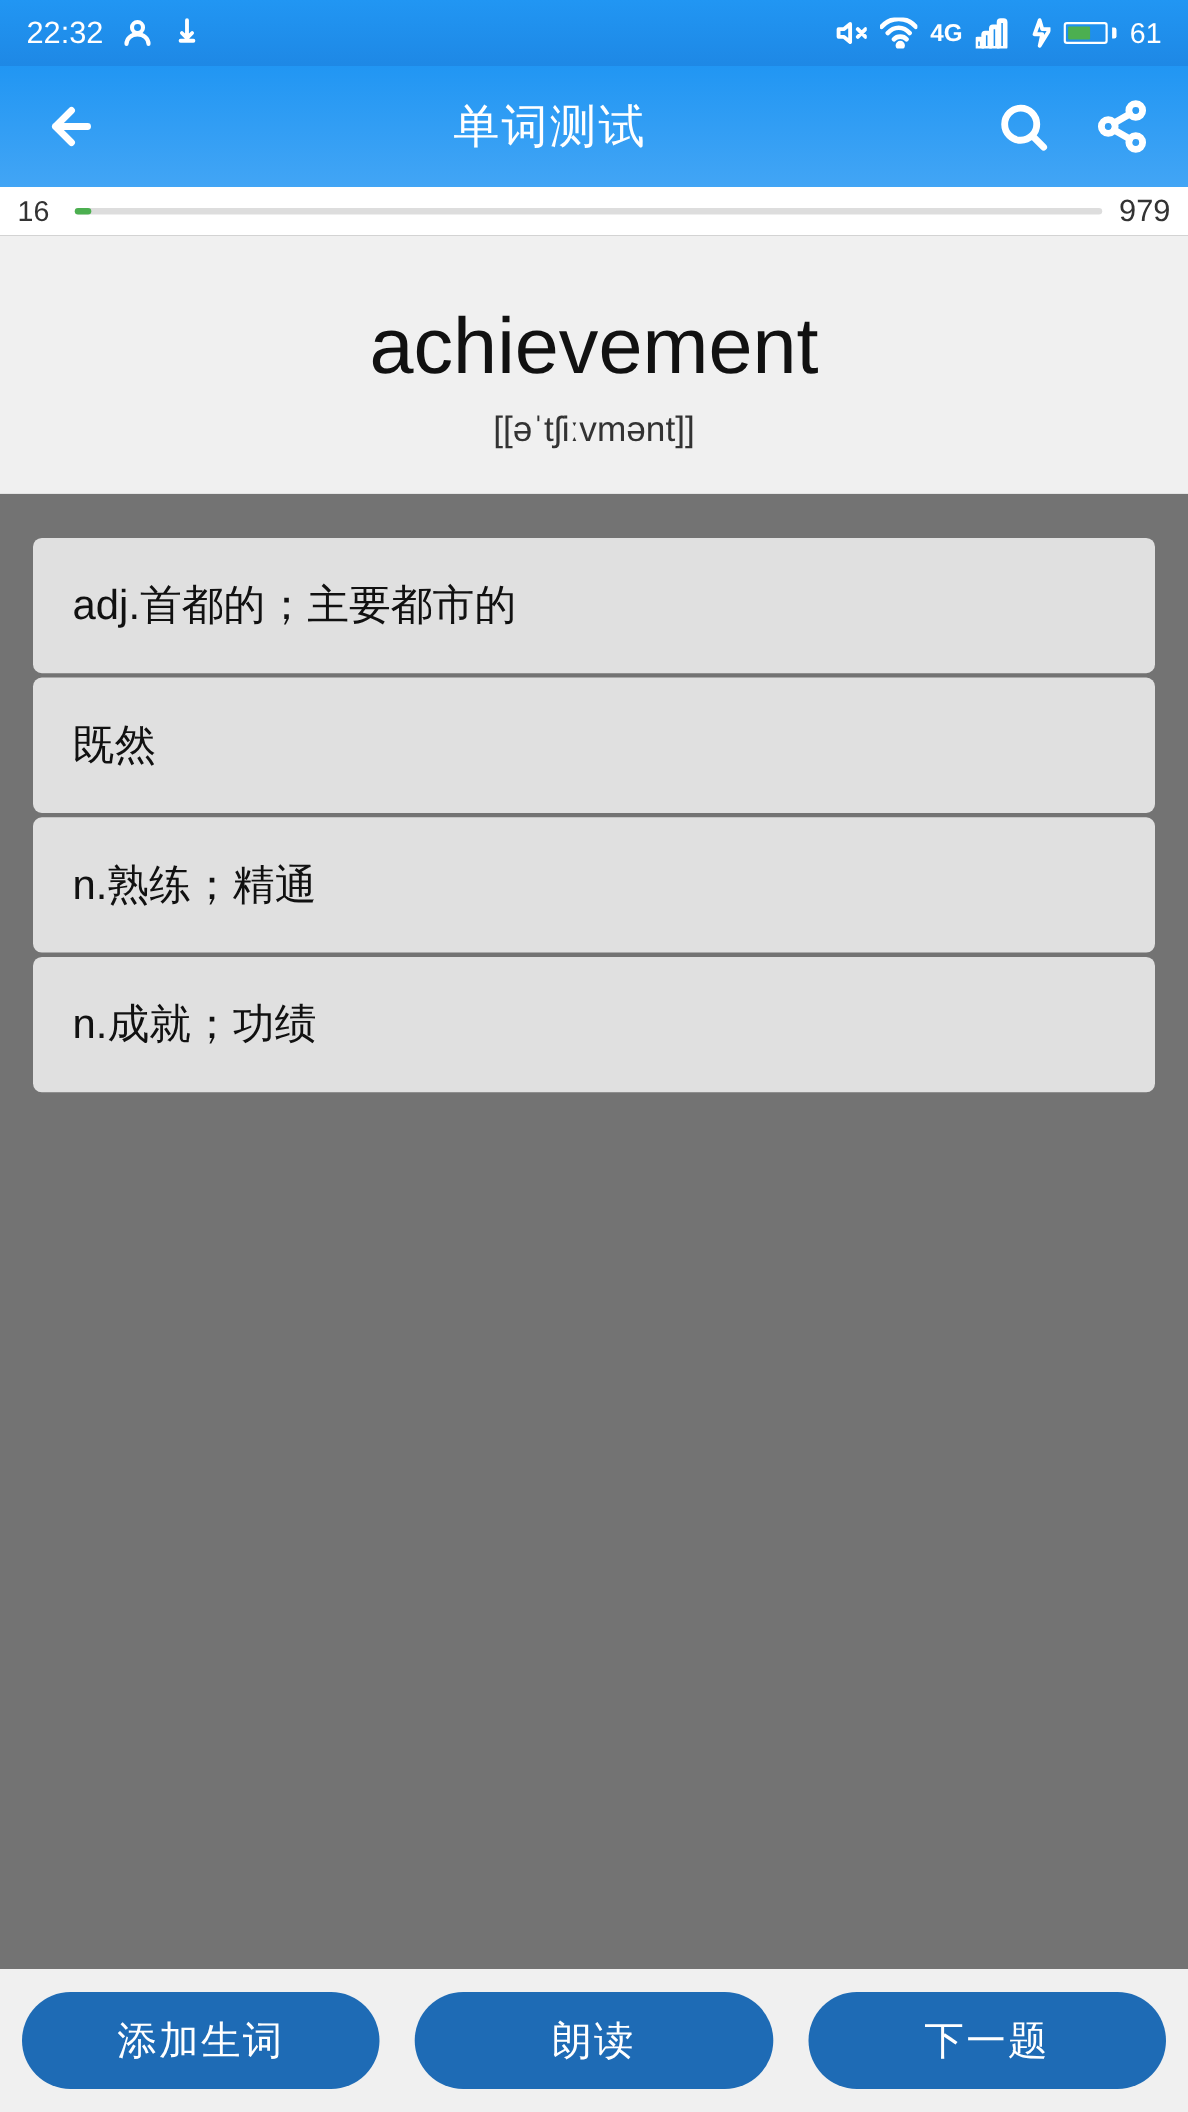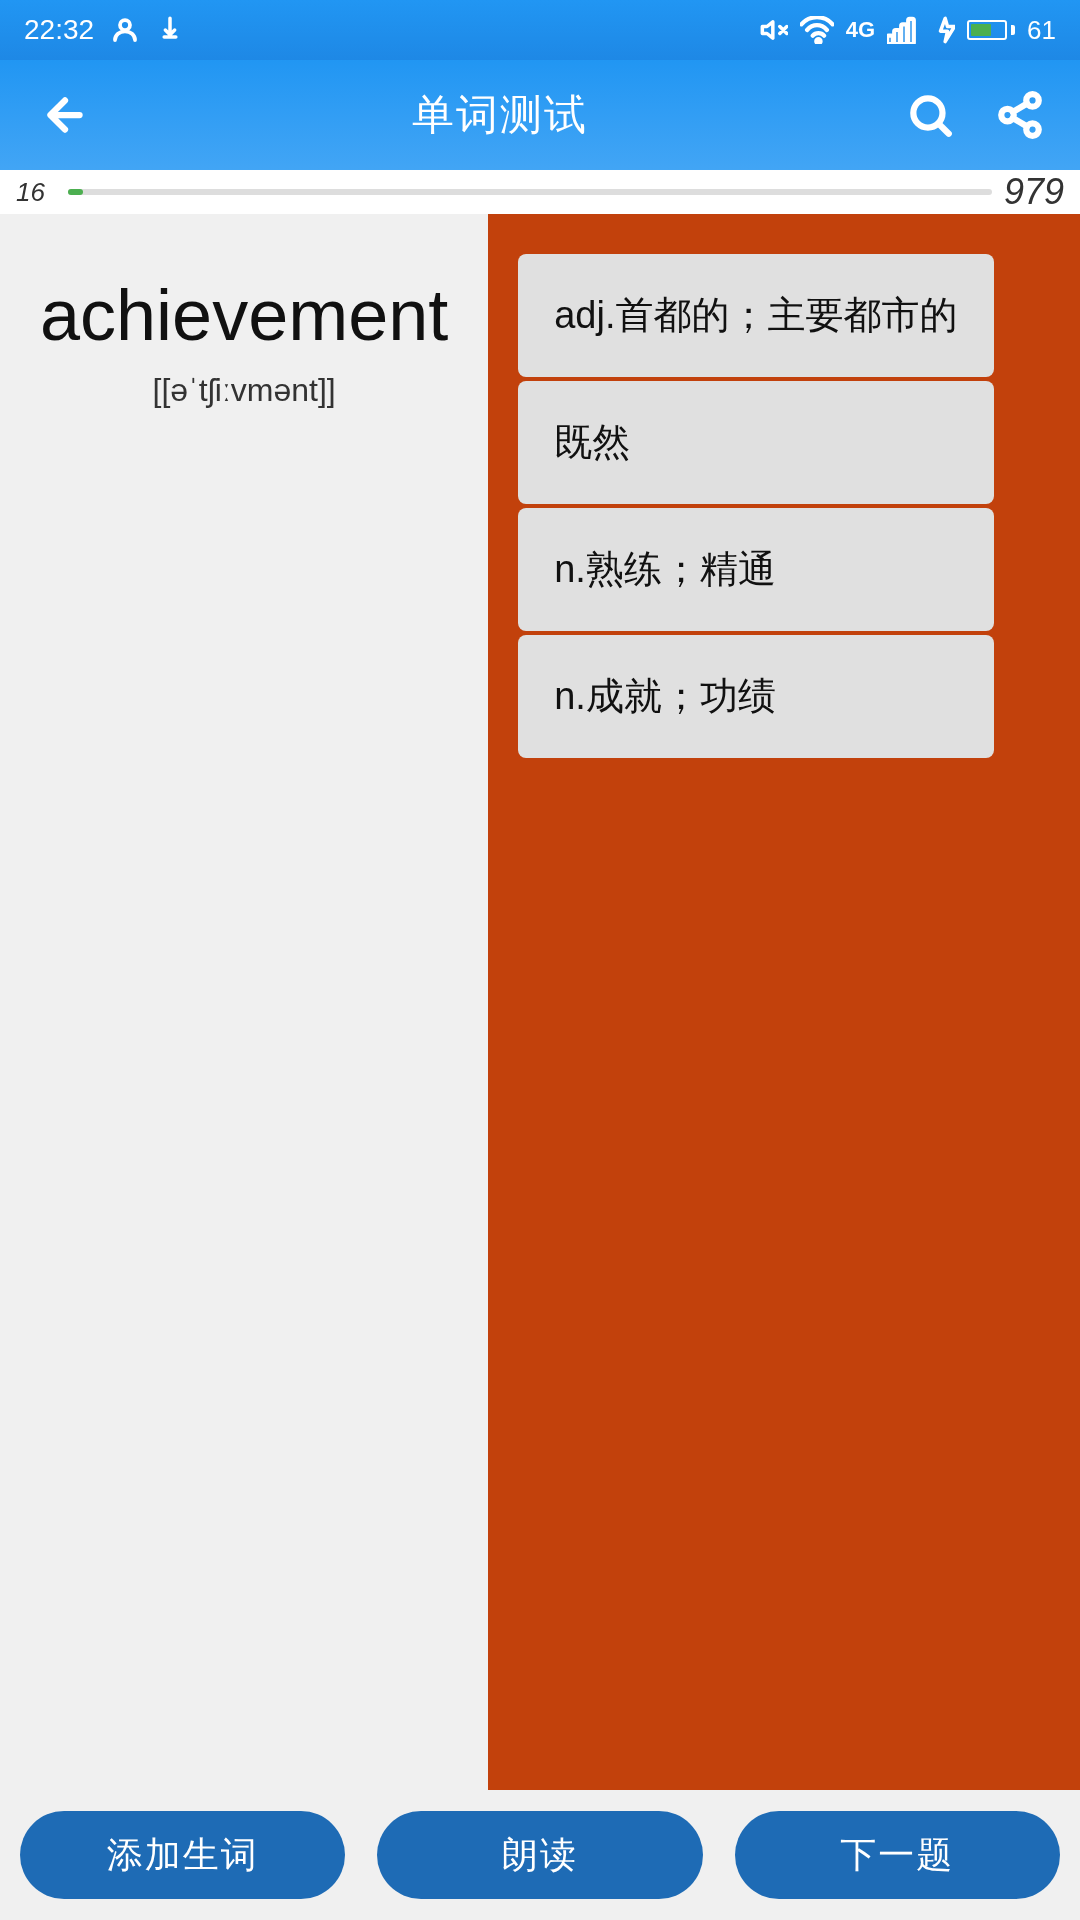--- a/index.html
+++ b/index.html
@@ -105,29 +105,28 @@
     }
 
     
     .progress-bar-area {
       background: white;
       height: 44px;
       display: flex;
       align-items: center;
       padding: 0 16px;
       gap: 12px;
-      font-style: italic;
     }
     .progress-label-left {
       font-size: 26px;
       color: #333;
       min-width: 40px;
     }
     .progress-label-right {
-      font-size: 36px;
+      font-size: 28px;
       color: #333;
       min-width: 50px;
       text-align: right;
     }
     .progress-track {
       flex: 1;
       height: 6px;
       background: #ddd;
       border-radius: 3px;
       position: relative;
@@ -135,24 +134,24 @@
     .progress-fill {
       height: 100%;
       background: #4CAF50;
       border-radius: 3px;
       width: 1.6%;
     }
 
     
     .main-content {
       flex: 1;
-      background: #c2410c;
+      background: #737373;
       padding: 0;
       display: flex;
-      flex-direction: row;
+      flex-direction: column;
     }
 
     
     .word-section {
       background: #f0f0f0;
       padding: 60px 40px 40px;
       text-align: center;
     }
     .word-title {
       font-size: 72px;

